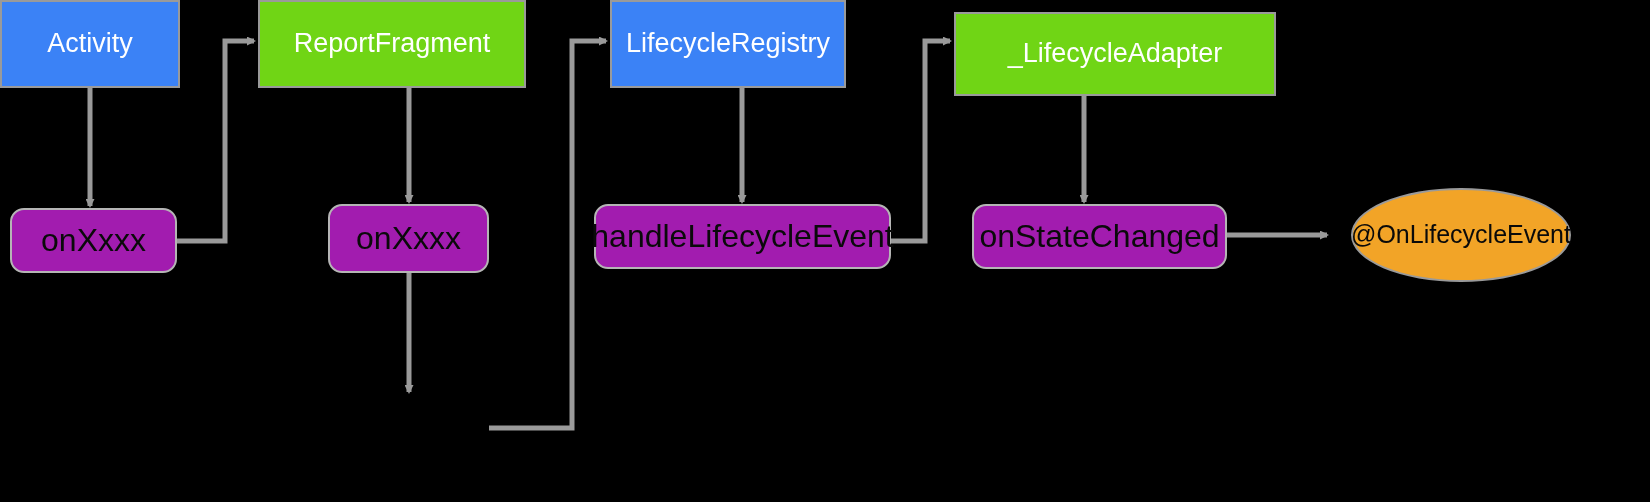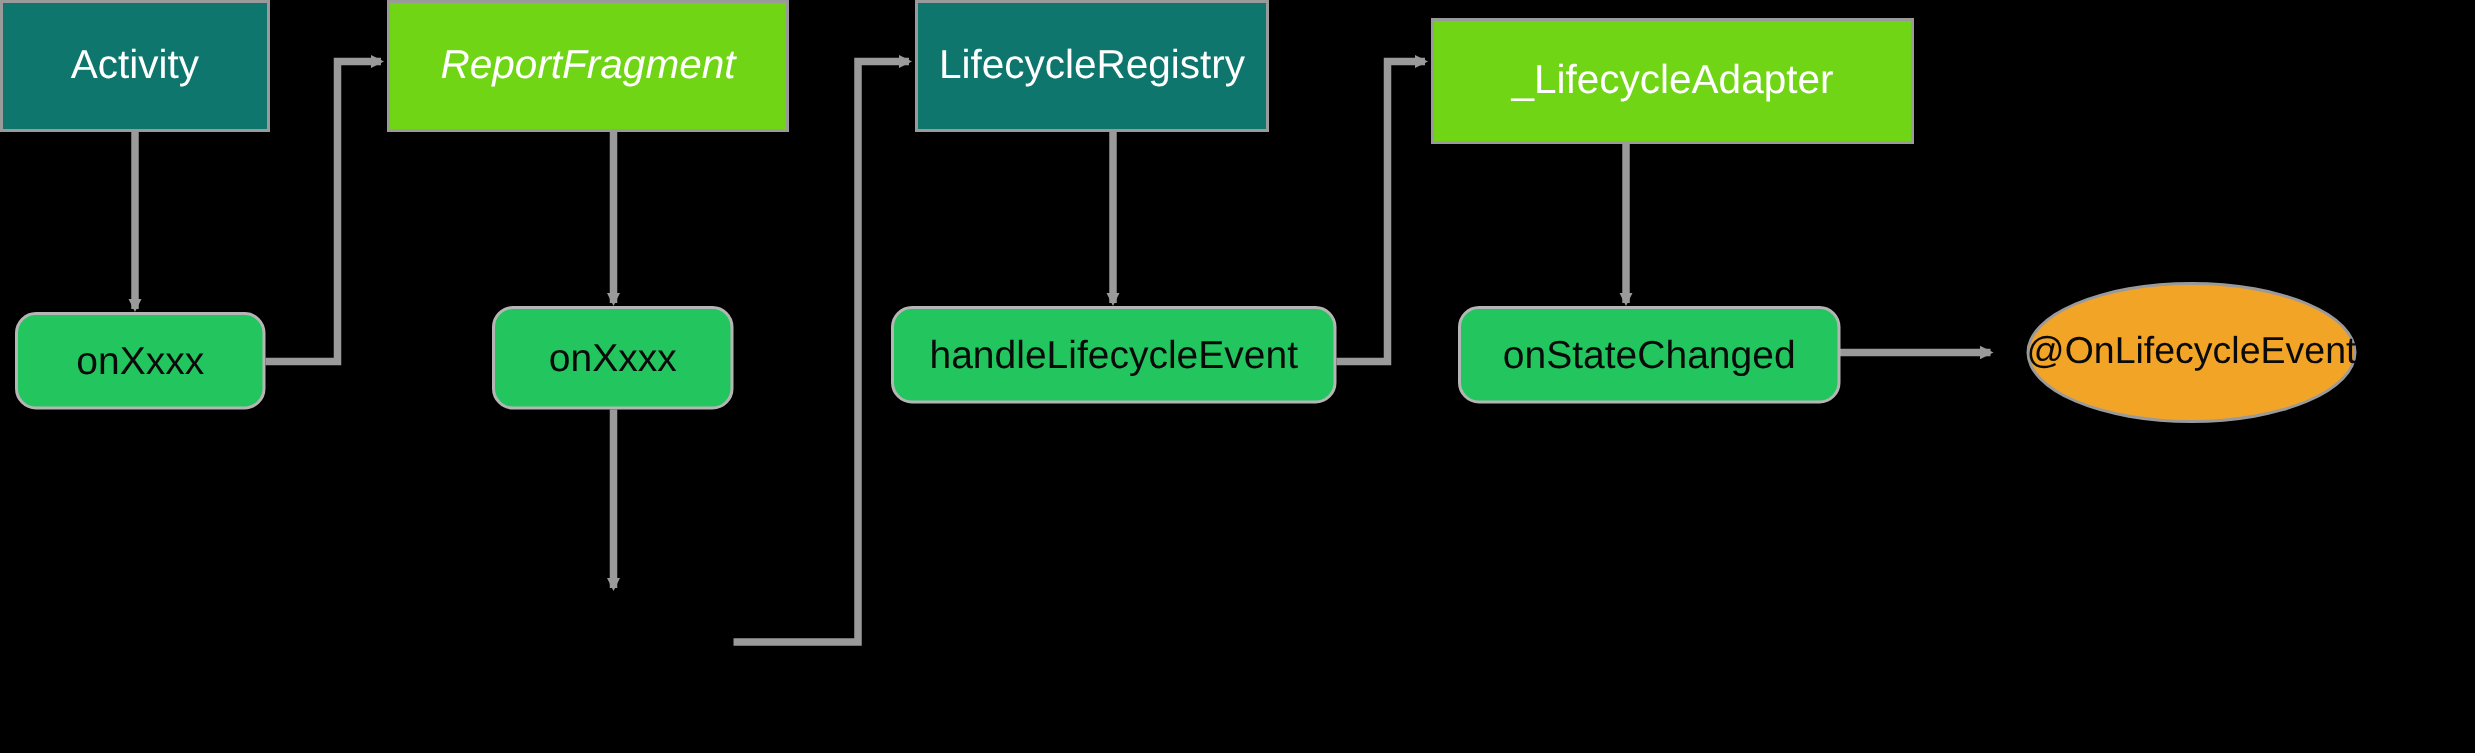--- a/index.html
+++ b/index.html
@@ -33,28 +33,28 @@
     align-items: center;
     justify-content: center;
     text-align: center;
     line-height: 1.1;
   }
   .class-node {
     border: 2px solid #9a9a9a;
     color: #ffffff;
     font-size: 27px;
   }
-  .class-node.blue   { background: #0f766e; }
+  .class-node.blue   { background: #3b82f6; }
   .class-node.green  { background: #70d515; }
   .method-node {
-    background: #22c55e;
+    background: #a21caf;
     border: 2px solid #b5b5b5;
     border-radius: 14px;
     color: #0a0a0a;
-    font-size: 26px;
+    font-size: 32px;
   }
   .ellipse-node {
     background: #f2a427;
     border: 2px solid #9a9a9a;
     border-radius: 50%;
     color: #0a0a0a;
     font-size: 25px;
     margin-left: 20px;
   }
   .node-label {
@@ -109,21 +109,21 @@
 
     <g>
       <path d="M1197,235 L1327,235" stroke="#9a9a9a" stroke-width="5" fill="none" marker-end="url(#arrow)"></path>
     </g>
   </svg>
 
   <div class="node class-node blue" style="left:0px;top:0px;width:180px;height:88px;">
     <span class="node-label">Activity</span>
   </div>
 
-  <div class="node class-node green" style="left:258px;top:0px;width:268px;height:88px;font-style:italic;">
+  <div class="node class-node green" style="left:258px;top:0px;width:268px;height:88px;">
     <span class="node-label">ReportFragment</span>
   </div>
 
   <div class="node class-node blue" style="left:610px;top:0px;width:236px;height:88px;">
     <span class="node-label">LifecycleRegistry</span>
   </div>
 
   <div class="node class-node green" style="left:954px;top:12px;width:322px;height:84px;">
     <span class="node-label">_LifecycleAdapter</span>
   </div>

